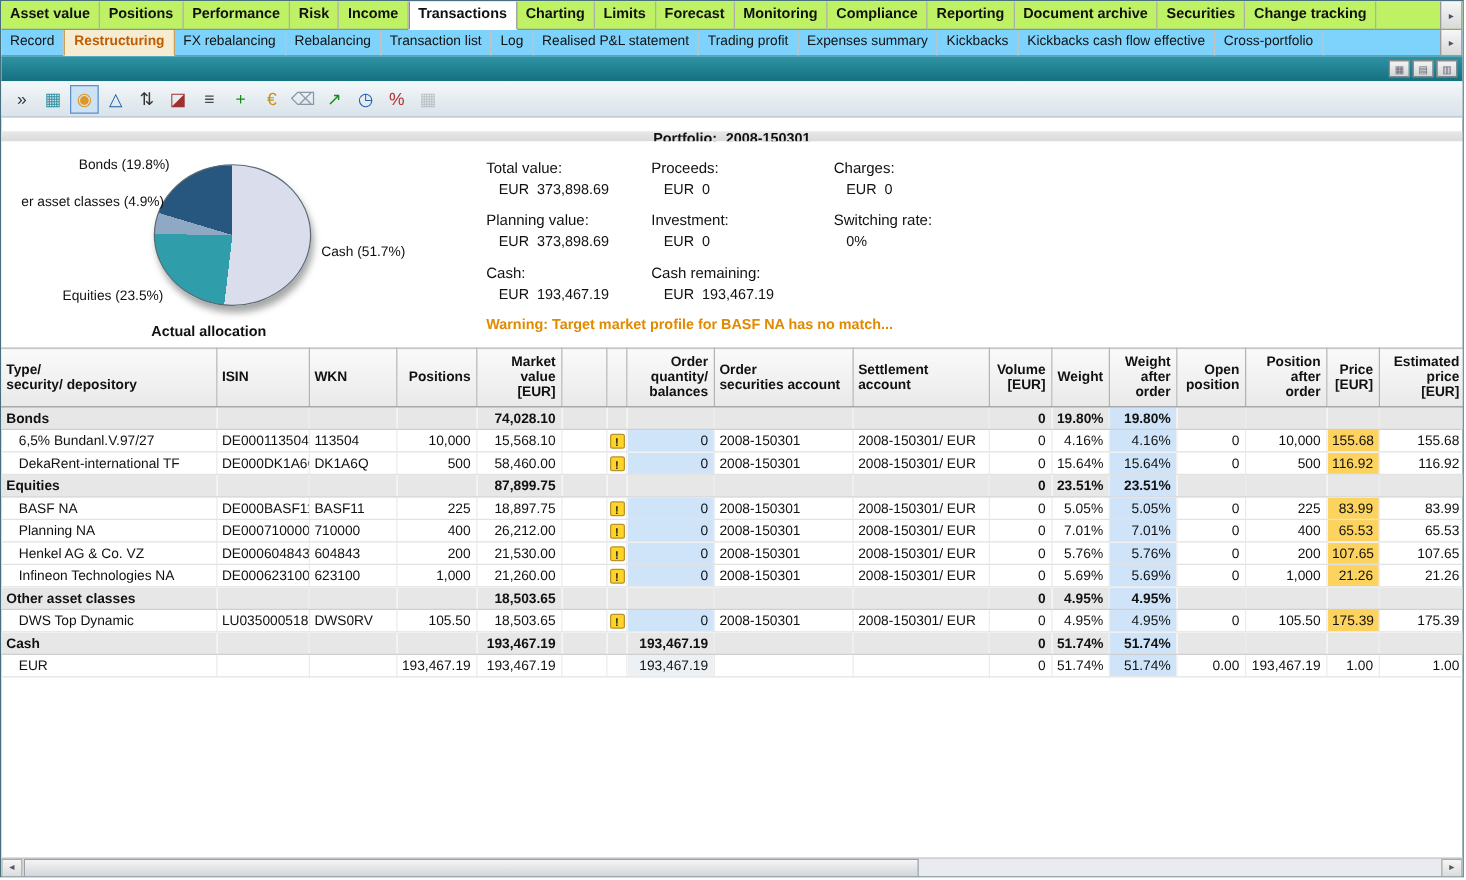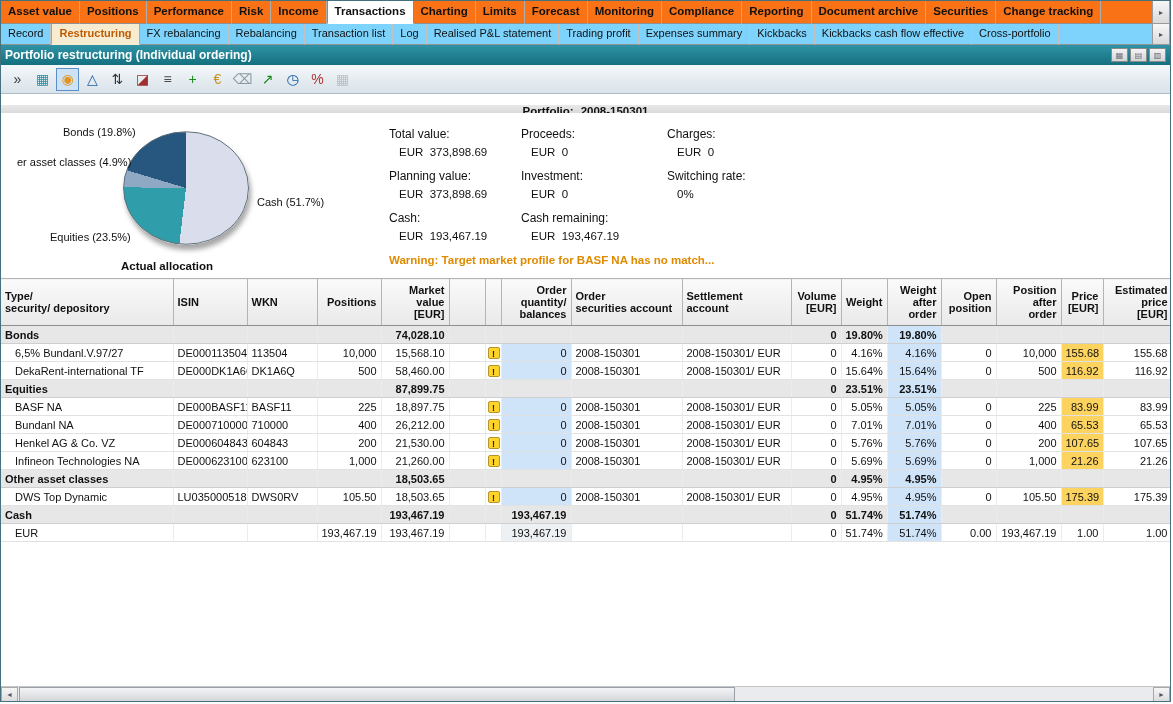--- a/index.html
+++ b/index.html
@@ -1,21 +1,21 @@
 <!DOCTYPE html>
 <html><head>
 <meta charset="utf-8">
 <style>
   *{margin:0;padding:0;box-sizing:border-box}
   html,body{background:#fff}
   body{font-family:"Liberation Sans","DejaVu Sans",sans-serif;color:#111}
   .window{position:relative;width:1171px;height:702px;border:1px solid #46707e;background:#fff;overflow:hidden}
 
   
-  .menubar{position:absolute;top:0;left:0;width:100%;height:23px;display:flex;background:#f97316;font-weight:bold;font-size:11.5px;white-space:nowrap;overflow:hidden}
+  .menubar{position:absolute;top:0;left:0;width:100%;height:23px;display:flex;background:#bef264;font-weight:bold;font-size:11.5px;white-space:nowrap;overflow:hidden}
   .mtab{padding:0 7px;line-height:21px;border-right:1px solid #aeaeae;border-bottom:1px solid #919191;cursor:default}
   .mtab.active{background:#fff;border-left:1px solid #8a8a8a;border-right:1px solid #8a8a8a;border-bottom:1px solid #fff}
   .subbar{position:absolute;top:23px;left:0;width:100%;height:21px;display:flex;background:#7dd3fc;font-size:11px;white-space:nowrap;overflow:hidden}
   .stab{padding:0 7px;line-height:19px;border-right:1px solid #c2c2c2;border-bottom:1px solid #919191;cursor:default}
   .stab.active{background:#f6ecd2;color:#bf5b00;font-weight:bold;border-left:1px solid #c9a25c;border-right:1px solid #c9a25c;border-bottom:1px solid #f6ecd2}
   .bar-fill{flex:1;border-bottom:1px solid #919191}
   .mini-btn{width:18px;border:1px solid #9a9a9a;border-top:none;background:linear-gradient(#f7f7f7,#d9d9d9);display:flex;align-items:center;justify-content:center;font-size:8px;color:#456}
 
   
   .titlebar{position:absolute;top:44px;left:0;width:100%;height:20px;background:linear-gradient(#2f93a5,#14707f);color:#fff;font-weight:bold;font-size:12px;display:flex;align-items:center;padding:0 4px}
@@ -103,21 +103,20 @@
       <div class="stab">Trading profit</div>
       <div class="stab">Expenses summary</div>
       <div class="stab">Kickbacks</div>
       <div class="stab">Kickbacks cash flow effective</div>
       <div class="stab">Cross-portfolio</div>
       <div class="bar-fill"></div>
       <div class="mini-btn">▸</div>
     </div>
 
   <div class="titlebar">
-    <span>Portfolio restructuring (Individual ordering)</span>
     <div class="win-controls" id="win-controls">
         <div class="wbtn">▦</div>
         <div class="wbtn">▤</div>
         <div class="wbtn">▥</div>
       </div>
   </div>
 
   <div class="toolbar" id="toolbar">
       <div class="tbtn">
         <span class="glyph" style="color: rgb(51, 51, 68);">»</span>
@@ -360,21 +359,21 @@
             <td class="l">2008-150301/ EUR</td>
             <td class="r">0</td>
             <td class="r">5.05%</td>
             <td class="r blue">5.05%</td>
             <td class="r">0</td>
             <td class="r">225</td>
             <td class="r orange">83.99</td>
             <td class="r">83.99</td>
           </tr>
           <tr class="data">
-            <td class="l iname">Bundanl NA</td>
+            <td class="l iname">Planning NA</td>
             <td class="l">DE0007100000</td>
             <td class="l">710000</td>
             <td class="r">400</td>
             <td class="r">26,212.00</td>
             <td class="c"></td>
             <td class="c"><span class="warn">!</span></td>
             <td class="r blue">0</td>
             <td class="l">2008-150301</td>
             <td class="l">2008-150301/ EUR</td>
             <td class="r">0</td>

